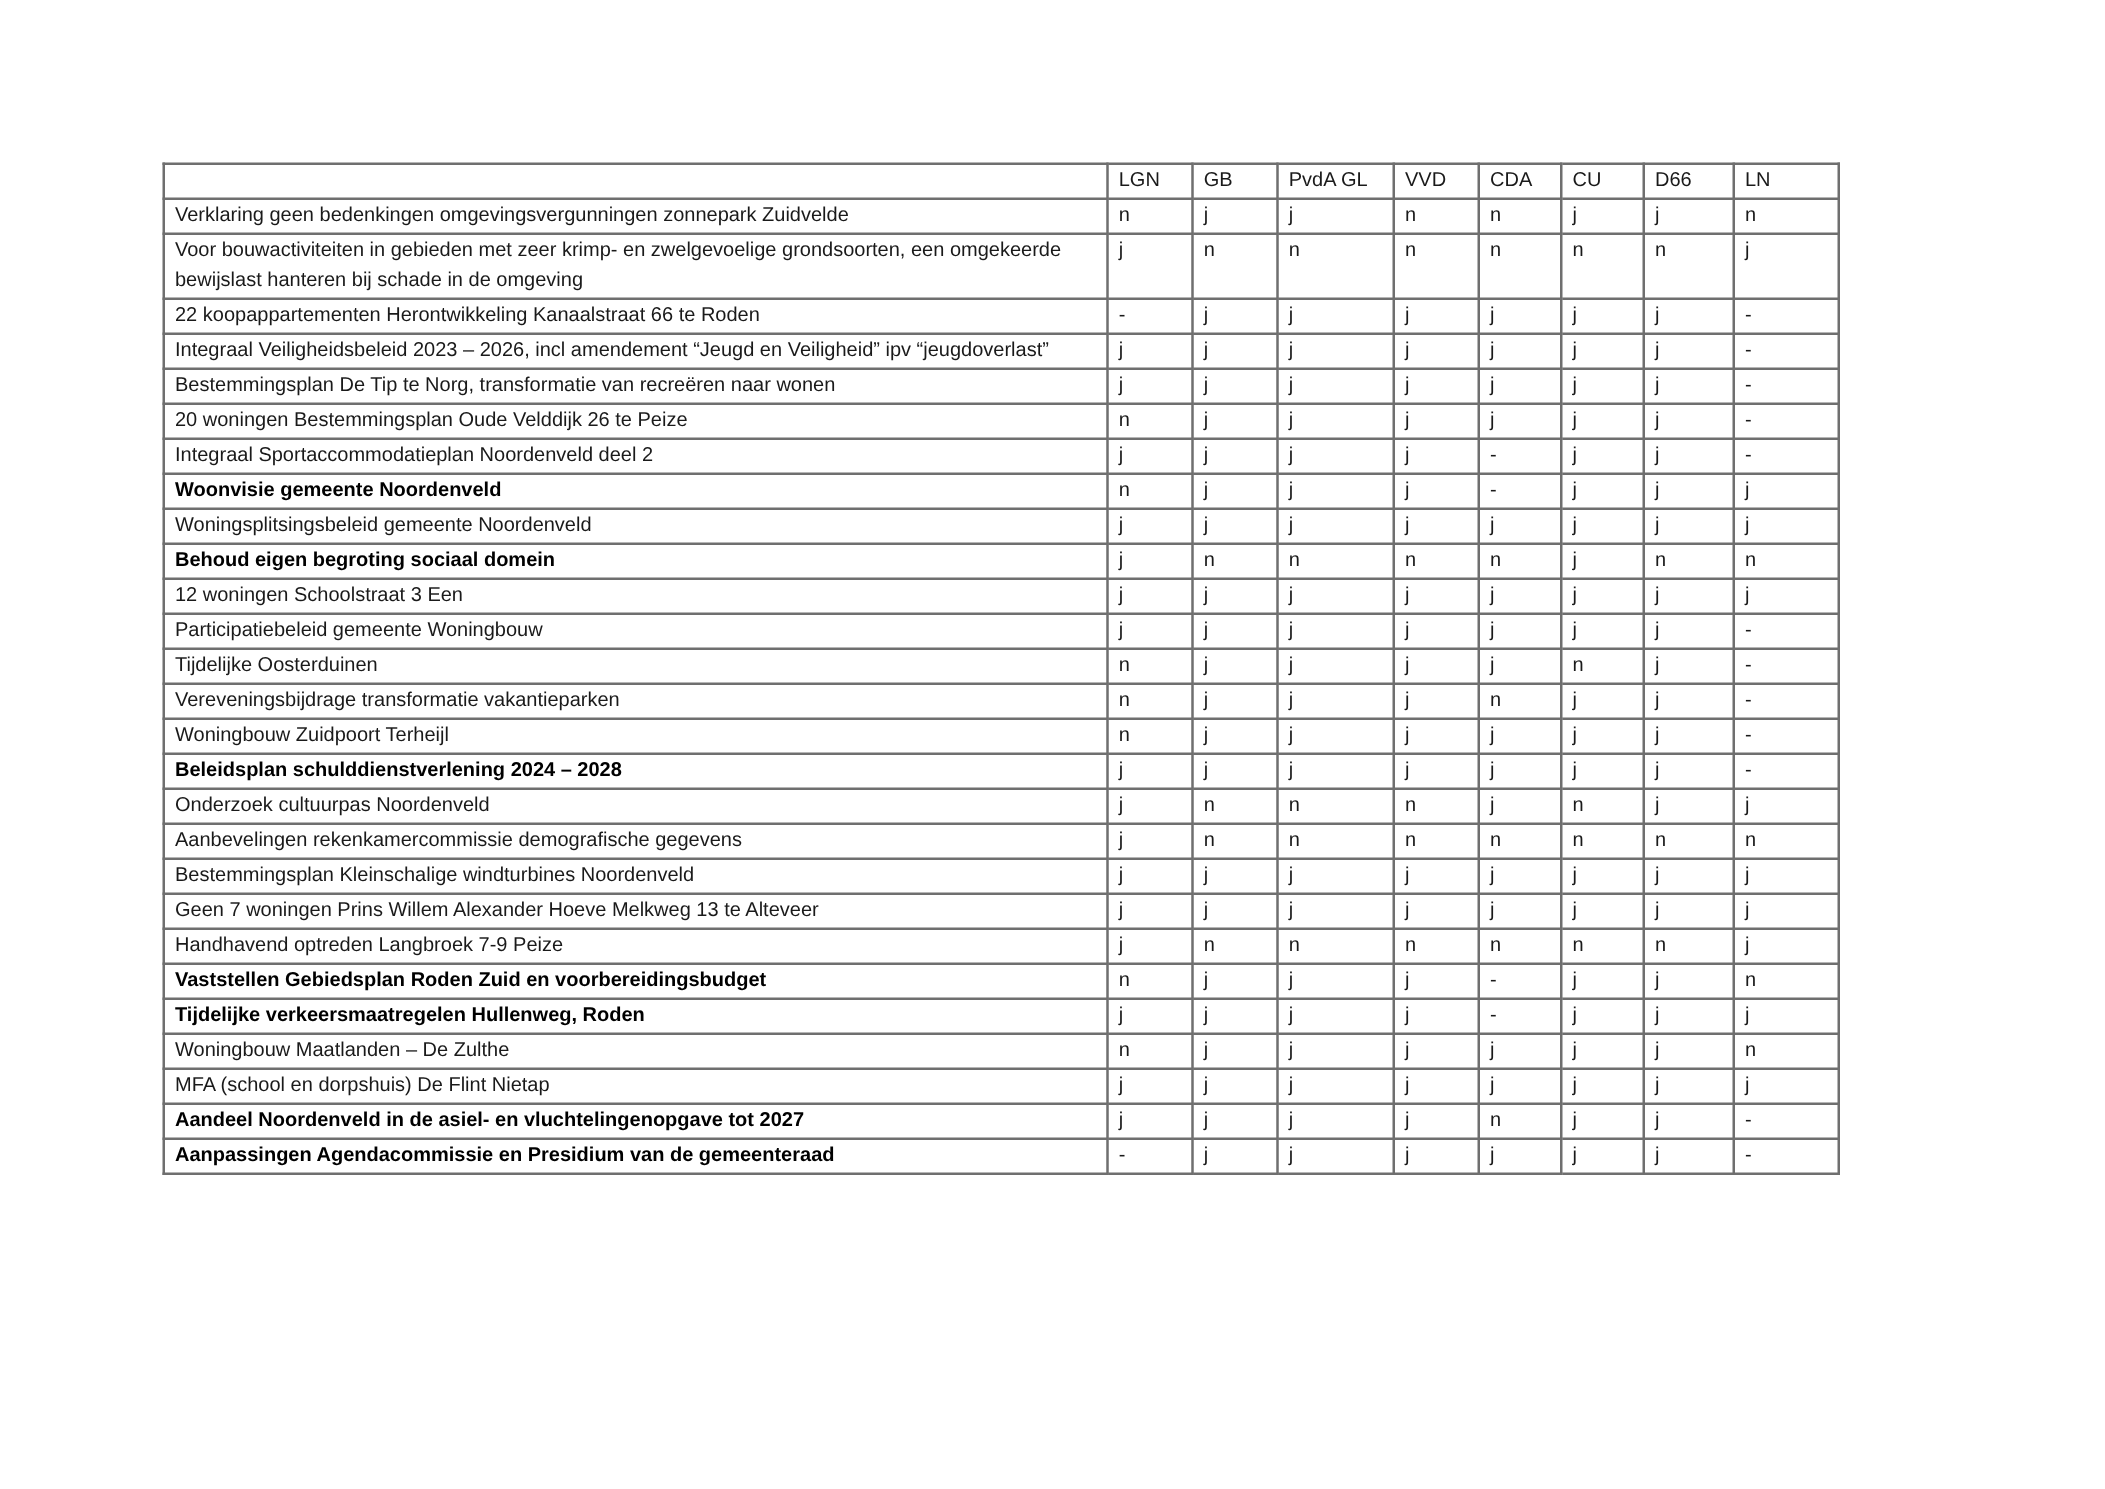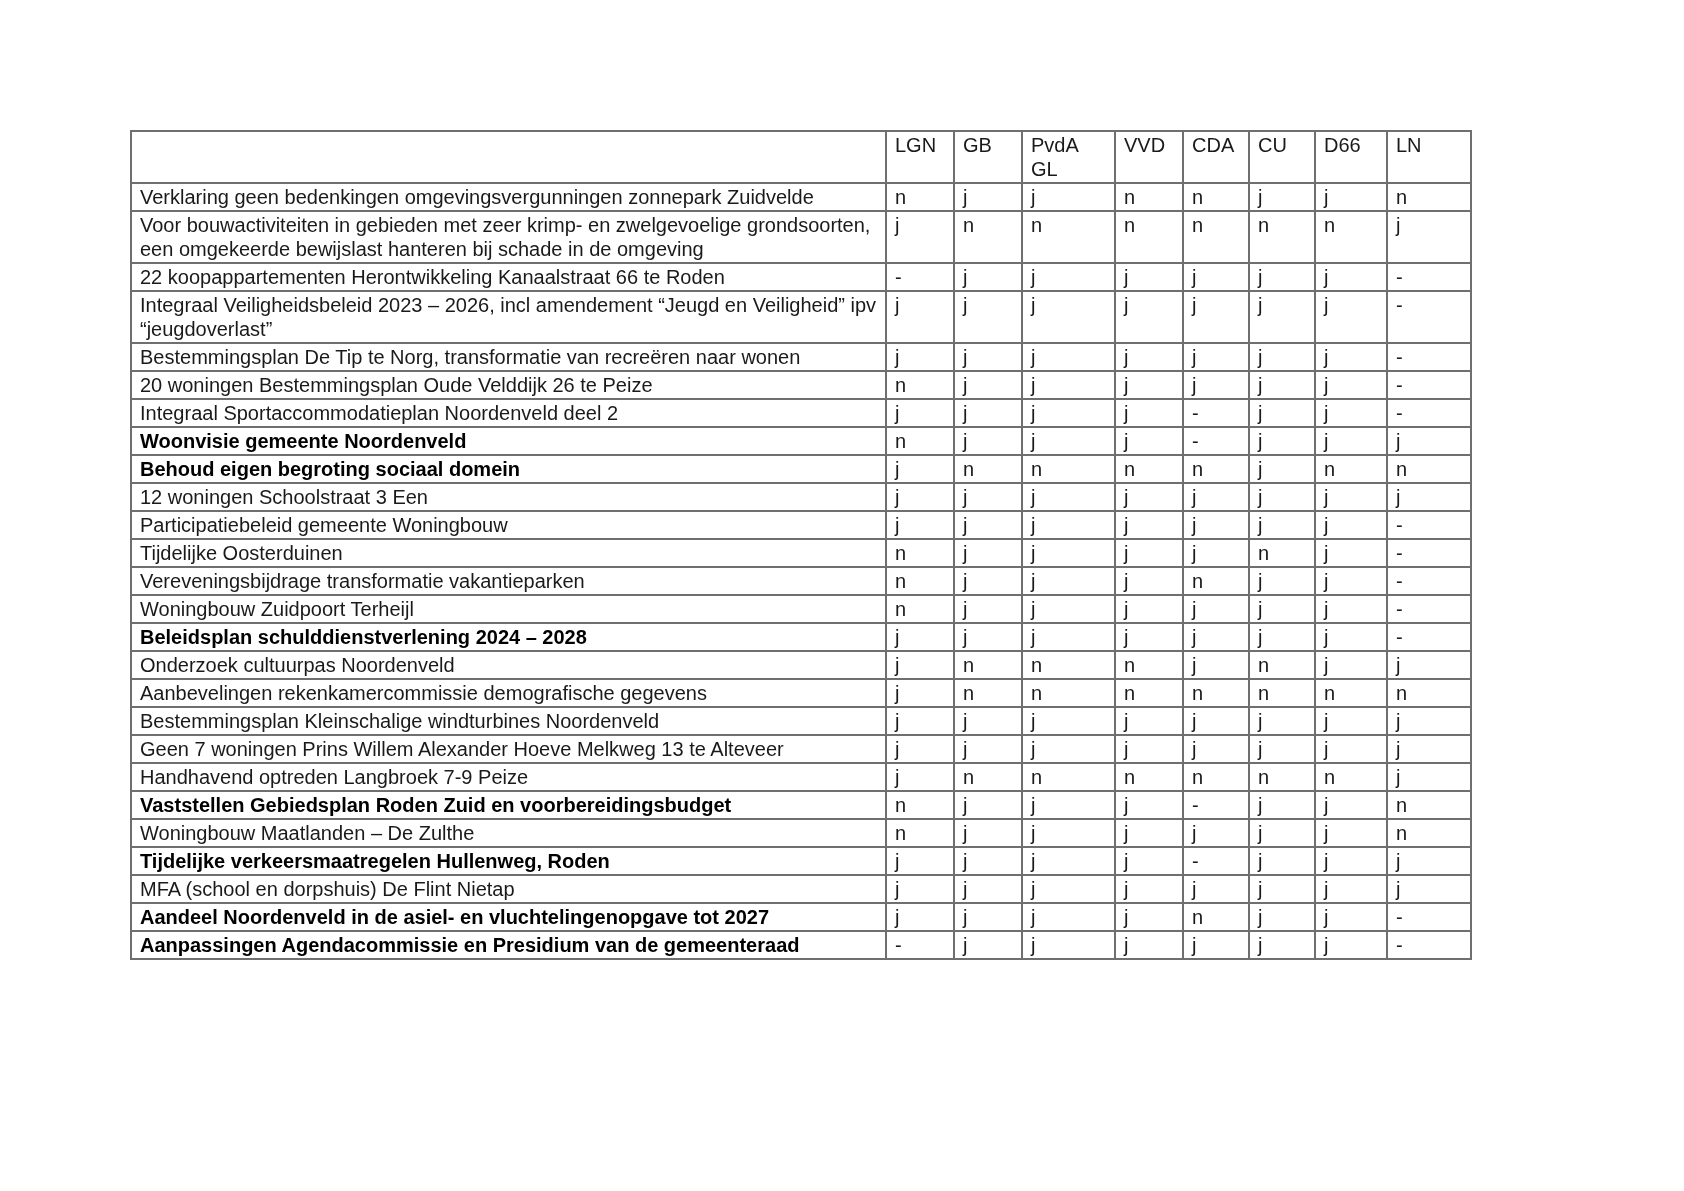--- a/index.html
+++ b/index.html
@@ -19,21 +19,21 @@
     height: 1191px;
     background: #ffffff;
   }
   table.vote-table {
     position: absolute;
     left: 130px;
     top: 130px;
     width: 1340px;
     border-collapse: collapse;
     table-layout: fixed;
-    font-size: 20px;
+    font-size: 16px;
     color: #1a1a1a;
     padding-left: 14px;
   }
   table.vote-table th,
   table.vote-table td {
     border: 2px solid #6f6f6f;
     padding: 1px 8px;
     text-align: left;
     vertical-align: top;
     font-weight: 400;
@@ -164,20 +164,31 @@
           <td class="vote-cell">n</td>
           <td class="vote-cell">j</td>
           <td class="vote-cell">j</td>
           <td class="vote-cell">j</td>
           <td class="vote-cell">-</td>
           <td class="vote-cell">j</td>
           <td class="vote-cell">j</td>
           <td class="vote-cell">j</td>
         </tr>
         <tr>
+          <td class="row-label">Woningsplitsingsbeleid gemeente Noordenveld</td>
+          <td class="vote-cell">j</td>
+          <td class="vote-cell">j</td>
+          <td class="vote-cell">j</td>
+          <td class="vote-cell">j</td>
+          <td class="vote-cell">j</td>
+          <td class="vote-cell">j</td>
+          <td class="vote-cell">j</td>
+          <td class="vote-cell">j</td>
+        </tr>
+        <tr>
           <td class="row-label bold">Behoud eigen begroting sociaal domein</td>
           <td class="vote-cell">j</td>
           <td class="vote-cell">n</td>
           <td class="vote-cell">n</td>
           <td class="vote-cell">n</td>
           <td class="vote-cell">n</td>
           <td class="vote-cell">j</td>
           <td class="vote-cell">n</td>
           <td class="vote-cell">n</td>
         </tr>
@@ -307,40 +318,40 @@
           <td class="vote-cell">n</td>
           <td class="vote-cell">j</td>
           <td class="vote-cell">j</td>
           <td class="vote-cell">j</td>
           <td class="vote-cell">-</td>
           <td class="vote-cell">j</td>
           <td class="vote-cell">j</td>
           <td class="vote-cell">n</td>
         </tr>
         <tr>
+          <td class="row-label bold">Tijdelijke verkeersmaatregelen Hullenweg, Roden</td>
+          <td class="vote-cell">j</td>
+          <td class="vote-cell">j</td>
+          <td class="vote-cell">j</td>
+          <td class="vote-cell">j</td>
+          <td class="vote-cell">-</td>
+          <td class="vote-cell">j</td>
+          <td class="vote-cell">j</td>
+          <td class="vote-cell">j</td>
+        </tr>
+        <tr>
           <td class="row-label">Woningbouw Maatlanden – De Zulthe</td>
           <td class="vote-cell">n</td>
           <td class="vote-cell">j</td>
           <td class="vote-cell">j</td>
           <td class="vote-cell">j</td>
           <td class="vote-cell">j</td>
           <td class="vote-cell">j</td>
           <td class="vote-cell">j</td>
           <td class="vote-cell">n</td>
-        </tr>
-        <tr>
-          <td class="row-label bold">Tijdelijke verkeersmaatregelen Hullenweg, Roden</td>
-          <td class="vote-cell">j</td>
-          <td class="vote-cell">j</td>
-          <td class="vote-cell">j</td>
-          <td class="vote-cell">j</td>
-          <td class="vote-cell">-</td>
-          <td class="vote-cell">j</td>
-          <td class="vote-cell">j</td>
-          <td class="vote-cell">j</td>
         </tr>
         <tr>
           <td class="row-label">MFA (school en dorpshuis) De Flint Nietap</td>
           <td class="vote-cell">j</td>
           <td class="vote-cell">j</td>
           <td class="vote-cell">j</td>
           <td class="vote-cell">j</td>
           <td class="vote-cell">j</td>
           <td class="vote-cell">j</td>
           <td class="vote-cell">j</td>

